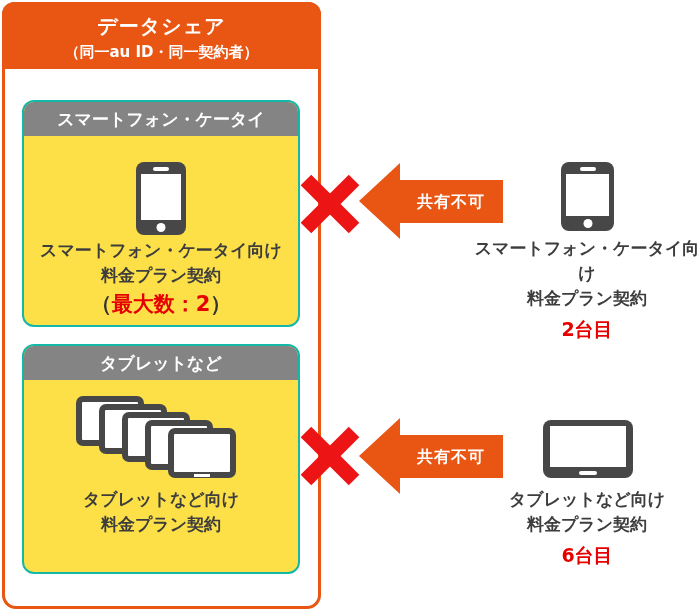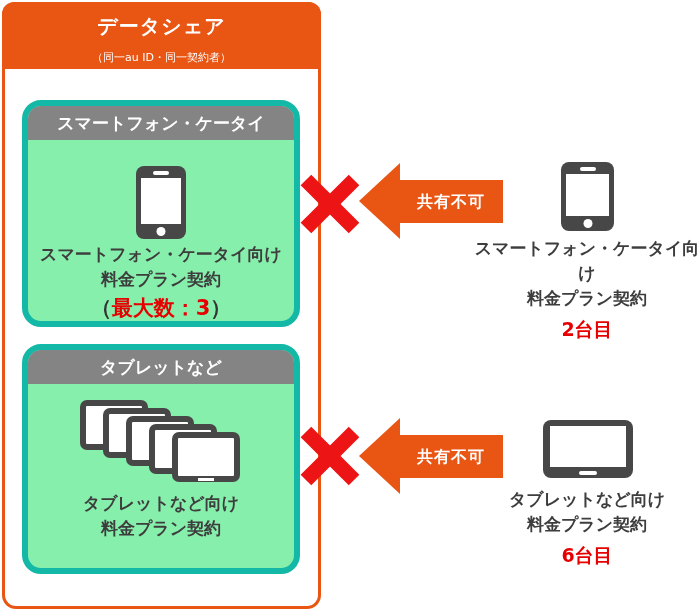--- a/index.html
+++ b/index.html
@@ -11,27 +11,27 @@
     position:absolute; left:2px; top:2px; width:319px; height:607px;
     box-sizing:border-box; border:3px solid #e95513; border-radius:14px;
     background:#ffffff;
   }
   .share-header {
     position:absolute; left:2px; top:2px; width:319px; height:67px;
     box-sizing:border-box; background:#e95513; border-radius:12px 12px 0 0;
     color:#ffffff; text-align:center;
   }
   .share-title { font-size:20px; font-weight:bold; padding-top:11px; letter-spacing:1px; }
-  .share-subtitle { font-size:11px; font-weight:normal; margin-top:10px; }
+  .share-subtitle { font-size:15px; font-weight:bold; margin-top:3px; }
 
   
   .plan-box {
     position:absolute; left:22px; width:278px;
-    box-sizing:border-box; border:6px solid #14b8a6; border-radius:19px;
-    background:#86efac; overflow:hidden;
+    box-sizing:border-box; border:2px solid #14b8a6; border-radius:12px;
+    background:#fde047; overflow:hidden;
   }
   .plan-box.smartphone { top:100px; height:227px; }
   .plan-box.tablet    { top:344px; height:230px; }
   .plan-box-bar {
     height:34px; line-height:34px; background:#848484; color:#ffffff;
     font-size:17px; font-weight:bold; text-align:center;
   }
   .plan-text { position:absolute; left:0; width:100%; text-align:center; color:#3d3d3d; }
   .plan-box.smartphone .plan-text { top:136px; }
   .plan-box.tablet     .plan-text { top:141px; }
@@ -109,21 +109,21 @@
   <div class="plan-box smartphone">
     <div class="plan-box-bar">スマートフォン・ケータイ</div>
     <div class="phone in-box">
       <span class="speaker"></span>
       <span class="screen"></span>
       <span class="home"></span>
     </div>
     <div class="plan-text">
       <div class="plan-line">スマートフォン・ケータイ向け</div>
       <div class="plan-line">料金プラン契約</div>
-      <div class="max-line"><span>（</span><span class="red">最大数：3</span><span>）</span></div>
+      <div class="max-line"><span>（</span><span class="red">最大数：2</span><span>）</span></div>
     </div>
   </div>
 
   <div class="plan-box tablet">
     <div class="plan-box-bar">タブレットなど</div>
     <div class="tablet-stack">
       <div class="tab-item"></div>
       <div class="tab-item"></div>
       <div class="tab-item"></div>
       <div class="tab-item"></div>

